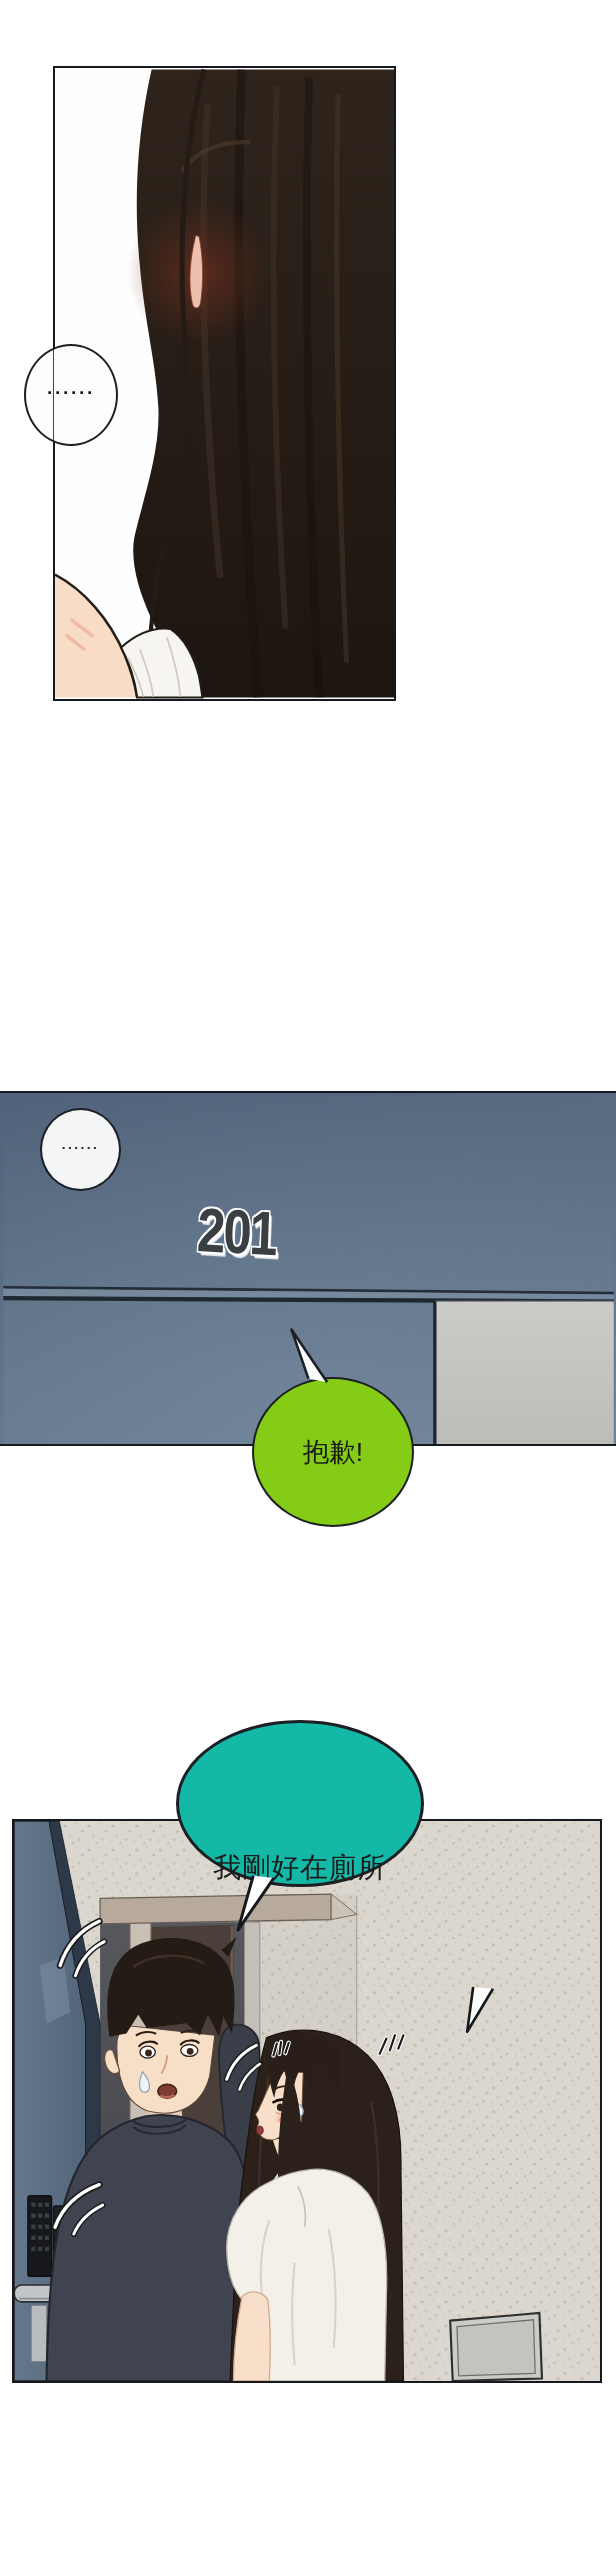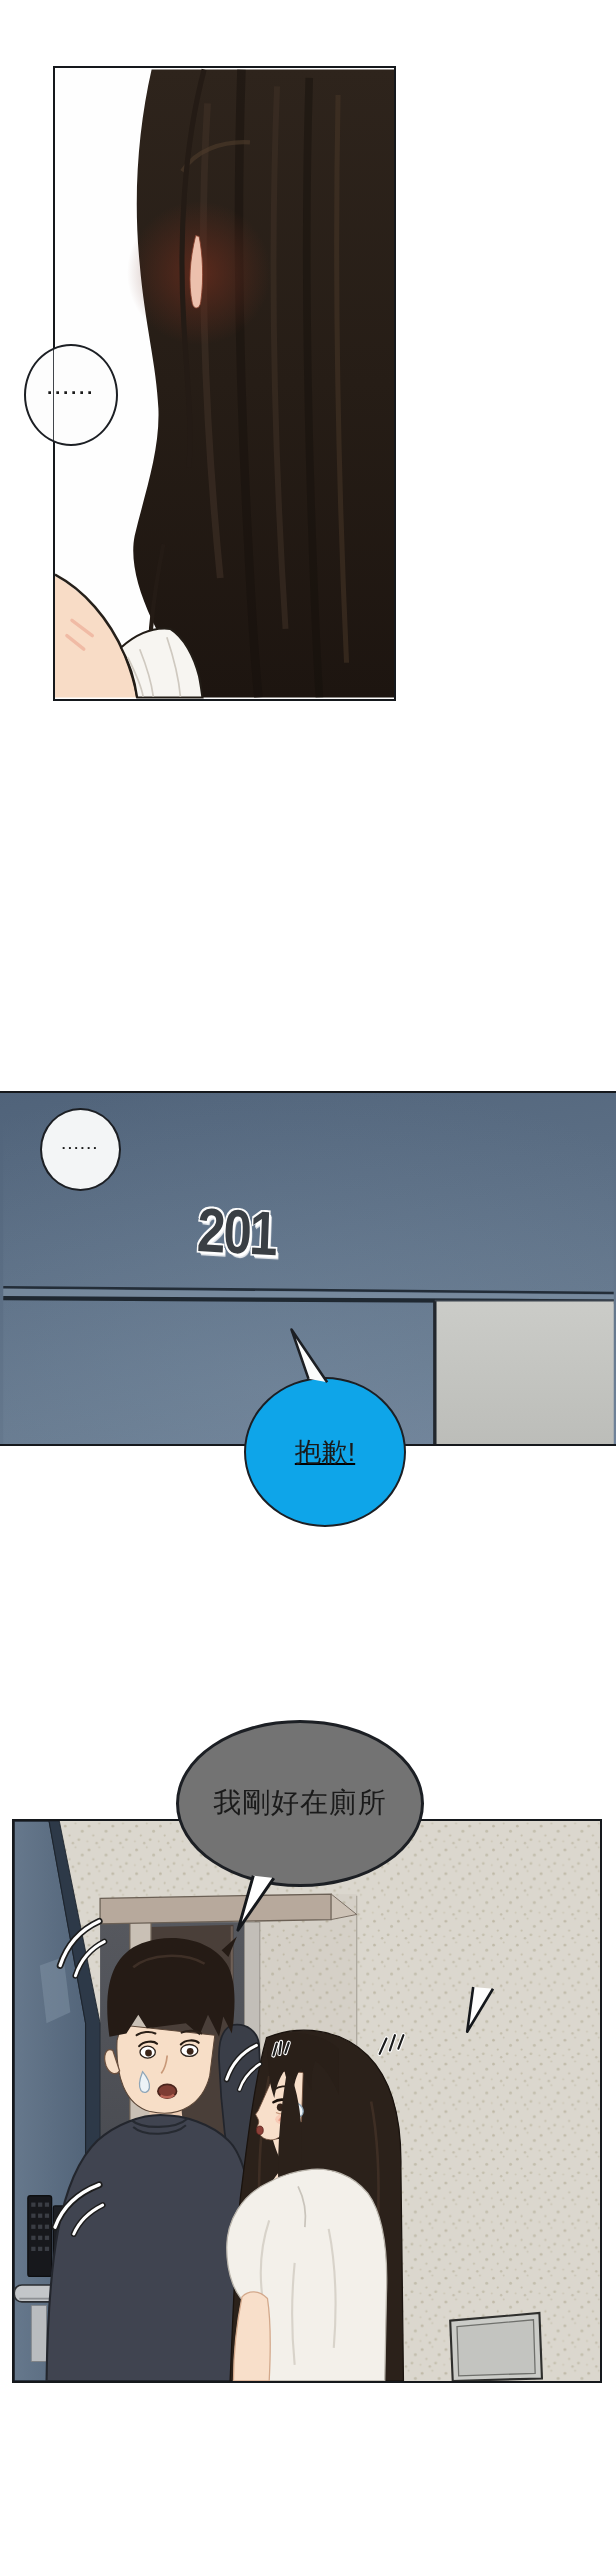--- a/index.html
+++ b/index.html
@@ -15,23 +15,23 @@
   
   .bubble{position:absolute;background:#fdfdfd;border:2.6px solid #1c1f24;border-radius:50%;
           display:flex;align-items:center;justify-content:center;z-index:6;}
   .bubble .txt{color:#1a1a1a;text-align:center;line-height:1.15;}
   #bubble-ellipsis-1{left:24px;top:344px;width:90px;height:98px;}
   #bubble-ellipsis-1 .txt{font-size:19px;font-weight:bold;letter-spacing:1.7px;padding-bottom:5.1px;}
   #bubble-ellipsis-1 .through-line{position:absolute;left:26.5px;top:2.6px;bottom:2.6px;width:1.7px;
           background:#20242a;opacity:.85;}
   #bubble-ellipsis-2{left:40px;top:1108px;width:77px;height:79px;background:#f3f5f6;}
   #bubble-ellipsis-2 .txt{font-size:13.7px;font-weight:bold;letter-spacing:1.7px;padding-bottom:3.4px;}
-  #bubble-sorry{left:244px;top:1377px;width:158px;height:146px;background:#0ea5e9;text-decoration:underline;}
+  #bubble-sorry{left:252px;top:1377px;width:158px;height:146px;background:#84cc16;}
   #bubble-sorry .txt{font-size:26.5px;}
-  #bubble-toilet{left:176px;top:1720px;width:242px;height:161px;border-width:3.4px;background:#737373;z-index:7;}
+  #bubble-toilet{left:176px;top:1720px;width:242px;height:161px;border-width:3.4px;background:#14b8a6;z-index:7;align-items:flex-end;}
   #bubble-toilet .txt{font-size:28px;letter-spacing:0.9px;}
   #bubble-isee{left:435px;top:1882px;width:132px;height:110px;background:#fdfdfc;z-index:7;}
   #bubble-isee .txt{font-size:25px;}
   .tail{position:absolute;z-index:8;}
 
   
   #door-number{position:absolute;left:168px;top:1196px;width:137px;text-align:center;
       font-size:62px;font-weight:bold;letter-spacing:-2.6px;color:#3a3f44;
       transform:scaleX(0.82) rotate(2.5deg);transform-origin:center;
       text-shadow:2.6px 2.6px 0 #ffffff,-1.7px -1.7px 0 #fcfcfc,1.7px -1.7px 0 #fcfcfc,-1.7px 1.7px 0 #fcfcfc,3.4px 4.3px 0.9px rgba(255,255,255,.85);

